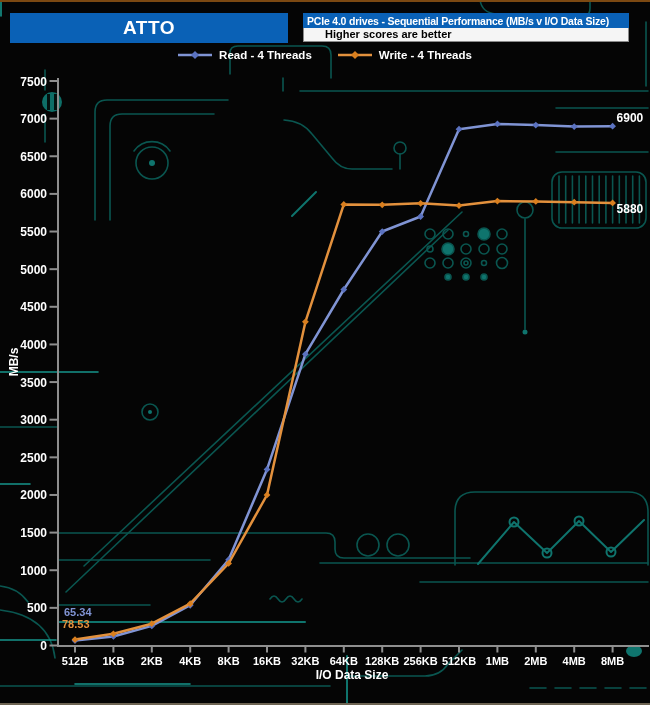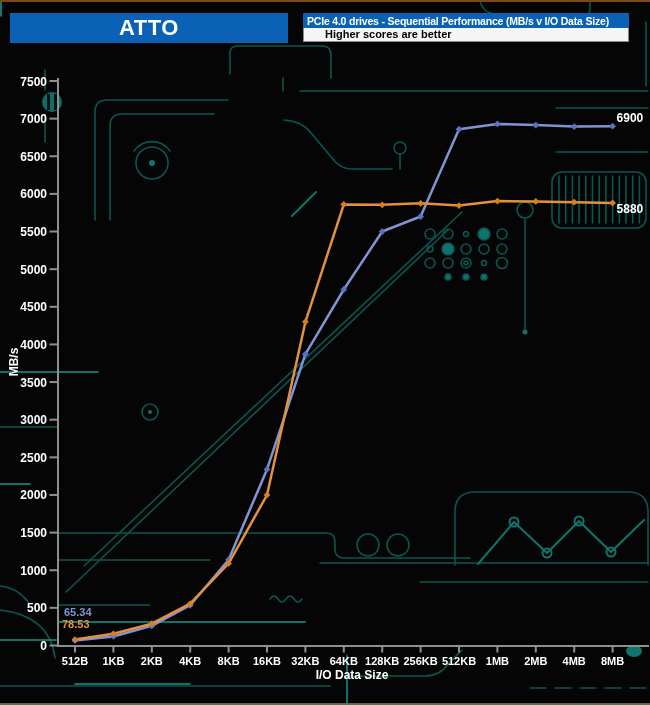--- a/index.html
+++ b/index.html
@@ -9,21 +9,21 @@
     font-family:"Liberation Sans",sans-serif;
   }
   .edge{position:absolute;left:0;width:650px;height:2px;z-index:5;}
   .edge.top{top:0;background:#7c4912;}
   .edge.bottom{bottom:0;background:#6d6452;}
   .chart-svg{position:absolute;left:0;top:0;z-index:1;}
   
   .hdr-logo{
     position:absolute;left:10px;top:13px;width:278px;height:30px;z-index:4;
     background:#0a61b6;color:#fff;display:flex;align-items:center;justify-content:center;
-    font-size:22px;font-weight:bold;letter-spacing:.5px;
+    font-size:19px;font-weight:bold;letter-spacing:.5px;
   }
   .hdr-box{position:absolute;left:303px;top:13px;width:326px;z-index:4;}
   .hdr-title{
     background:#0a61b6;color:#fff;font-size:10.5px;font-weight:bold;
     padding:2px 4px 1px 4px;white-space:nowrap;overflow:hidden;letter-spacing:-0.2px;
   }
   .hdr-sub{
     background:#f5f5f5;color:#000;font-size:11px;font-weight:bold;
     padding:0 4px 1px 21px;border:1px solid #8a8a8a;border-top:none;white-space:nowrap;
   }
@@ -237,13 +237,29 @@
     <text class="axis-title" x="18" y="362" text-anchor="middle" transform="rotate(-90 18 362)">MB/s</text>
     <text class="axis-title" x="352" y="679" text-anchor="middle">I/O Data Size</text>
   </svg>
 
   <div class="hdr-logo">ATTO</div>
   <div class="hdr-box">
     <div class="hdr-title">PCIe 4.0 drives - Sequential Performance (MB/s v I/O Data Size)</div>
     <div class="hdr-sub">Higher scores are better</div>
   </div>
 
+  <div class="legend">
+    <div class="legend-item">
+      <svg width="34" height="10">
+        <line x1="0" y1="5" x2="34" y2="5" stroke-width="2.5" stroke="#8094d4"></line>
+        <path d="M13 5 L17 1 L21 5 L17 9 Z" fill="#5b72c0"></path>
+      </svg>
+      <span>Read - 4 Threads</span>
+    </div>
+    <div class="legend-item">
+      <svg width="34" height="10">
+        <line x1="0" y1="5" x2="34" y2="5" stroke-width="2.5" stroke="#e3913d"></line>
+        <path d="M13 5 L17 1 L21 5 L17 9 Z" fill="#d97f1f"></path>
+      </svg>
+      <span>Write - 4 Threads</span>
+    </div>
+  </div>
 </div>
 
 </body></html>

